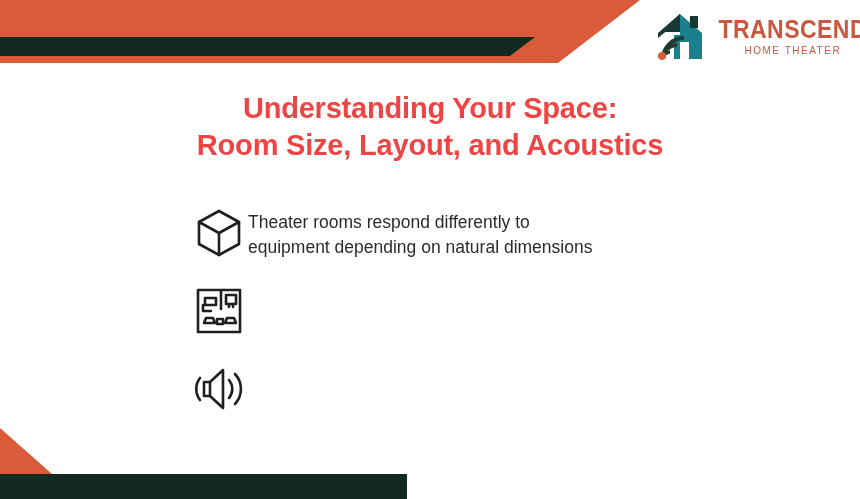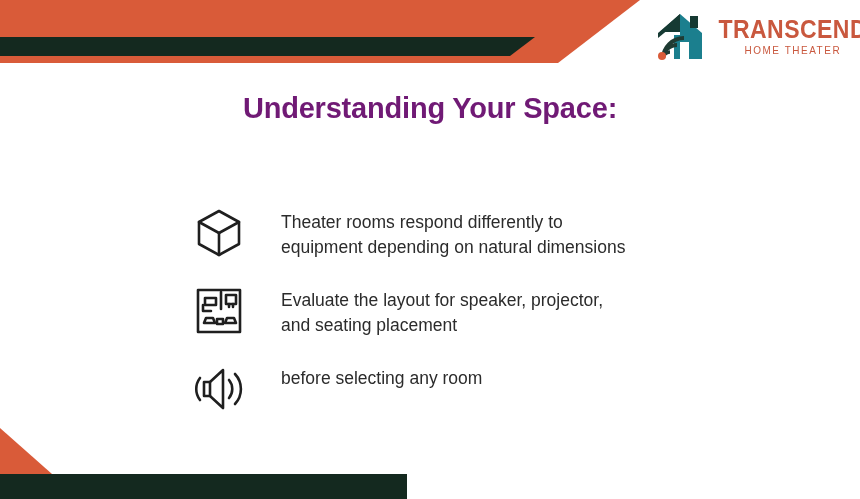--- a/index.html
+++ b/index.html
@@ -101,21 +101,21 @@
 
   
   #title-block {
     position: absolute;
     left: 0;
     top: 90px;
     width: 860px;
     text-align: center;
   }
   .title-line {
-    color: #701a75;
+    color: #ef4444;
     font-weight: bold;
     font-size: 29px;
     line-height: 37px;
     letter-spacing: -0.2px;
   }
 
   
   #bullets {
     position: absolute;
     left: 190px;
@@ -132,21 +132,20 @@
   }
   .bullet-icon {
     width: 58px;
     height: 54px;
     flex: none;
     display: flex;
     align-items: center;
     justify-content: center;
   }
   .bullet-text {
-    margin-left: 33px;
     padding-top: 4px;
     color: #2B2B2B;
     font-size: 17.5px;
     line-height: 25px;
   }
   .bullet-text-line {
     display: block;
     white-space: nowrap;
   }
 </style>
@@ -181,20 +180,21 @@
       <circle cx="10" cy="47" r="4" fill="#D95B39"></circle>
     </svg>
     <div id="logo-text">
       <div id="logo-name">TRANSCEND</div>
       <div id="logo-tagline">HOME THEATER</div>
     </div>
   </div>
 
   <div id="title-block">
     <div class="title-line">Understanding Your Space:</div>
+    <div class="title-line">Room Size, Layout, and Acoustics</div>
   </div>
 
   <div id="bullets">
 
     <div class="bullet-row">
       <div class="bullet-icon">
         <svg width="52" height="52" viewBox="0 0 52 52">
           <g fill="none" stroke="#1F1F1F" stroke-width="2.6" stroke-linejoin="round" stroke-linecap="round">
             <path d="M26 4 L46 15 L46 37 L26 48 L6 37 L6 15 Z"></path>
             <path d="M6 15 L26 26 L46 15"></path>
@@ -221,43 +221,38 @@
 
             <rect x="33" y="10" width="10" height="9"></rect>
             <path d="M36 19 L36 22 M40 19 L40 22"></path>
 
             <path d="M11 38 L13 33 L20 33 L22 38 Z"></path>
             <rect x="24" y="34" width="6" height="5"></rect>
             <path d="M32 38 L34 33 L41 33 L43 38 Z"></path>
           </g>
         </svg>
       </div>
-      <div class="bullet-text">
-        <span class="bullet-text-line">Evaluate the layout for speaker, projector,</span>
-        <span class="bullet-text-line">and seating placement</span>
-      </div>
     </div>
 
     <div class="bullet-row">
       <div class="bullet-icon">
         <svg width="52" height="52" viewBox="0 0 52 52">
           <g fill="none" stroke="#1F1F1F" stroke-width="2.6" stroke-linejoin="round" stroke-linecap="round">
 
             <path d="M30 7 L17 19 L11 19 L11 33 L17 33 L30 45 Z"></path>
             <path d="M17 19 L17 33"></path>
 
             <path d="M36 17 A14 14 0 0 1 36 35"></path>
             <path d="M42 11 A22 22 0 0 1 42 41"></path>
 
             <path d="M7 15 A18 18 0 0 0 7 37"></path>
           </g>
         </svg>
       </div>
       <div class="bullet-text">
-        <span class="bullet-text-line">before selecting any room</span>
       </div>
     </div>
 
   </div>
 
   <div id="bottom-orange-triangle" class="deco"></div>
   <div id="bottom-green-bar" class="deco"></div>
 
 </div>
 

